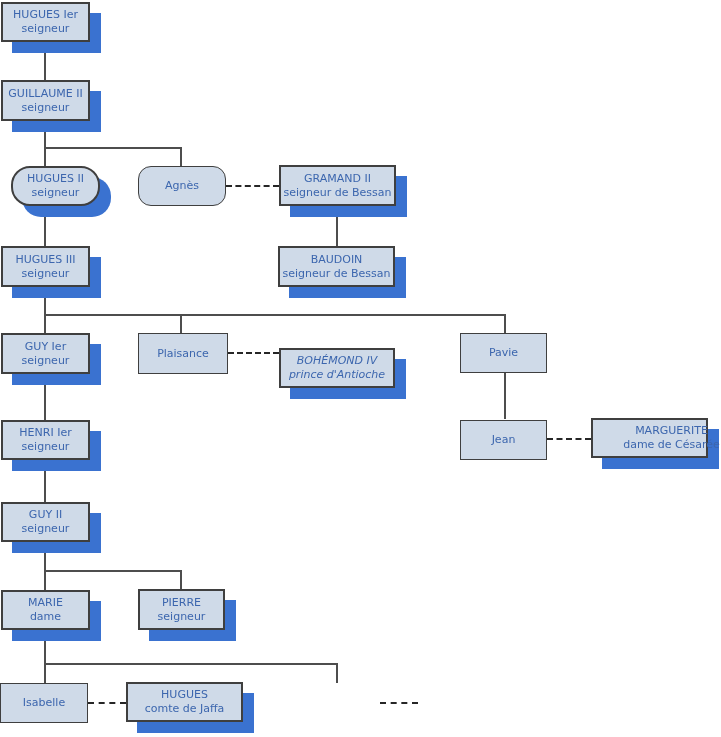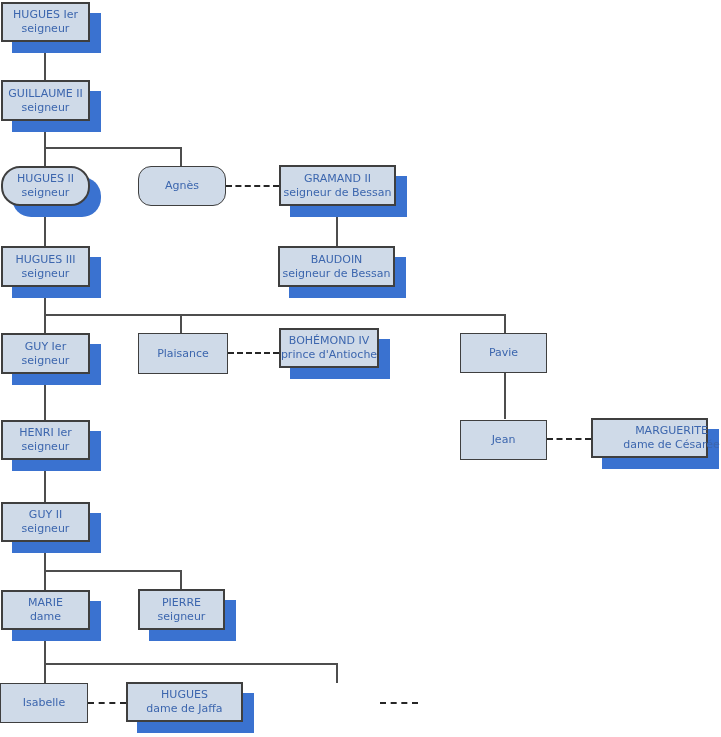--- a/index.html
+++ b/index.html
@@ -77,21 +77,21 @@
     <div class="line h dashed" style="left: 88px; top: 702px; width: 38px;"></div>
     <div class="line h dashed" style="left: 380px; top: 702px; width: 38px;"></div>
     <div class="node main" style="left: 1px; top: 2px; width: 89px; height: 40px; align-items: center;">
       <div class="title">HUGUES Ier</div>
       <div class="subtitle">seigneur</div>
     </div>
     <div class="node main" style="left: 1px; top: 80px; width: 89px; height: 41px;">
       <div class="title">GUILLAUME II</div>
       <div class="subtitle">seigneur</div>
     </div>
-    <div class="node main" style="left: 1px; top: 166px; width: 89px; height: 40px; border-radius: 19px;">
+    <div class="node main" style="left: 11px; top: 166px; width: 89px; height: 40px; border-radius: 19px;">
       <div class="title">HUGUES II</div>
       <div class="subtitle">seigneur</div>
     </div>
     <div class="node plain" style="left: 138px; top: 166px; width: 88px; height: 40px; border-radius: 13px;">
       <div class="title">Agnès</div>
     </div>
     <div class="node main" style="left: 279px; top: 165px; width: 117px; height: 41px;">
       <div class="title">GRAMAND II</div>
       <div class="subtitle">seigneur de Bessan</div>
     </div>
@@ -103,21 +103,21 @@
       <div class="title">BAUDOIN</div>
       <div class="subtitle">seigneur de Bessan</div>
     </div>
     <div class="node main" style="left: 1px; top: 333px; width: 89px; height: 41px;">
       <div class="title">GUY Ier</div>
       <div class="subtitle">seigneur</div>
     </div>
     <div class="node plain" style="left: 138px; top: 333px; width: 90px; height: 41px;">
       <div class="title">Plaisance</div>
     </div>
-    <div class="node main" style="left: 279px; top: 328px; width: 100px; height: 40px;">
+    <div class="node main" style="left: 279px; top: 348px; width: 116px; height: 40px; font-style: italic;">
       <div class="title">BOHÉMOND IV</div>
       <div class="subtitle">prince d'Antioche</div>
     </div>
     <div class="node plain" style="left: 460px; top: 333px; width: 87px; height: 40px;">
       <div class="title">Pavie</div>
     </div>
     <div class="node main" style="left: 1px; top: 420px; width: 89px; height: 40px;">
       <div class="title">HENRI Ier</div>
       <div class="subtitle">seigneur</div>
     </div>
@@ -138,15 +138,15 @@
     </div>
     <div class="node main" style="left: 138px; top: 589px; width: 87px; height: 41px;">
       <div class="title">PIERRE</div>
       <div class="subtitle">seigneur</div>
     </div>
     <div class="node plain" style="left: 0px; top: 683px; width: 88px; height: 40px;">
       <div class="title">Isabelle</div>
     </div>
     <div class="node main" style="left: 126px; top: 682px; width: 117px; height: 40px;">
       <div class="title">HUGUES</div>
-      <div class="subtitle">dame de Jaffa</div>
+      <div class="subtitle">comte de Jaffa</div>
     </div>
   </div>
 
 </body></html>

